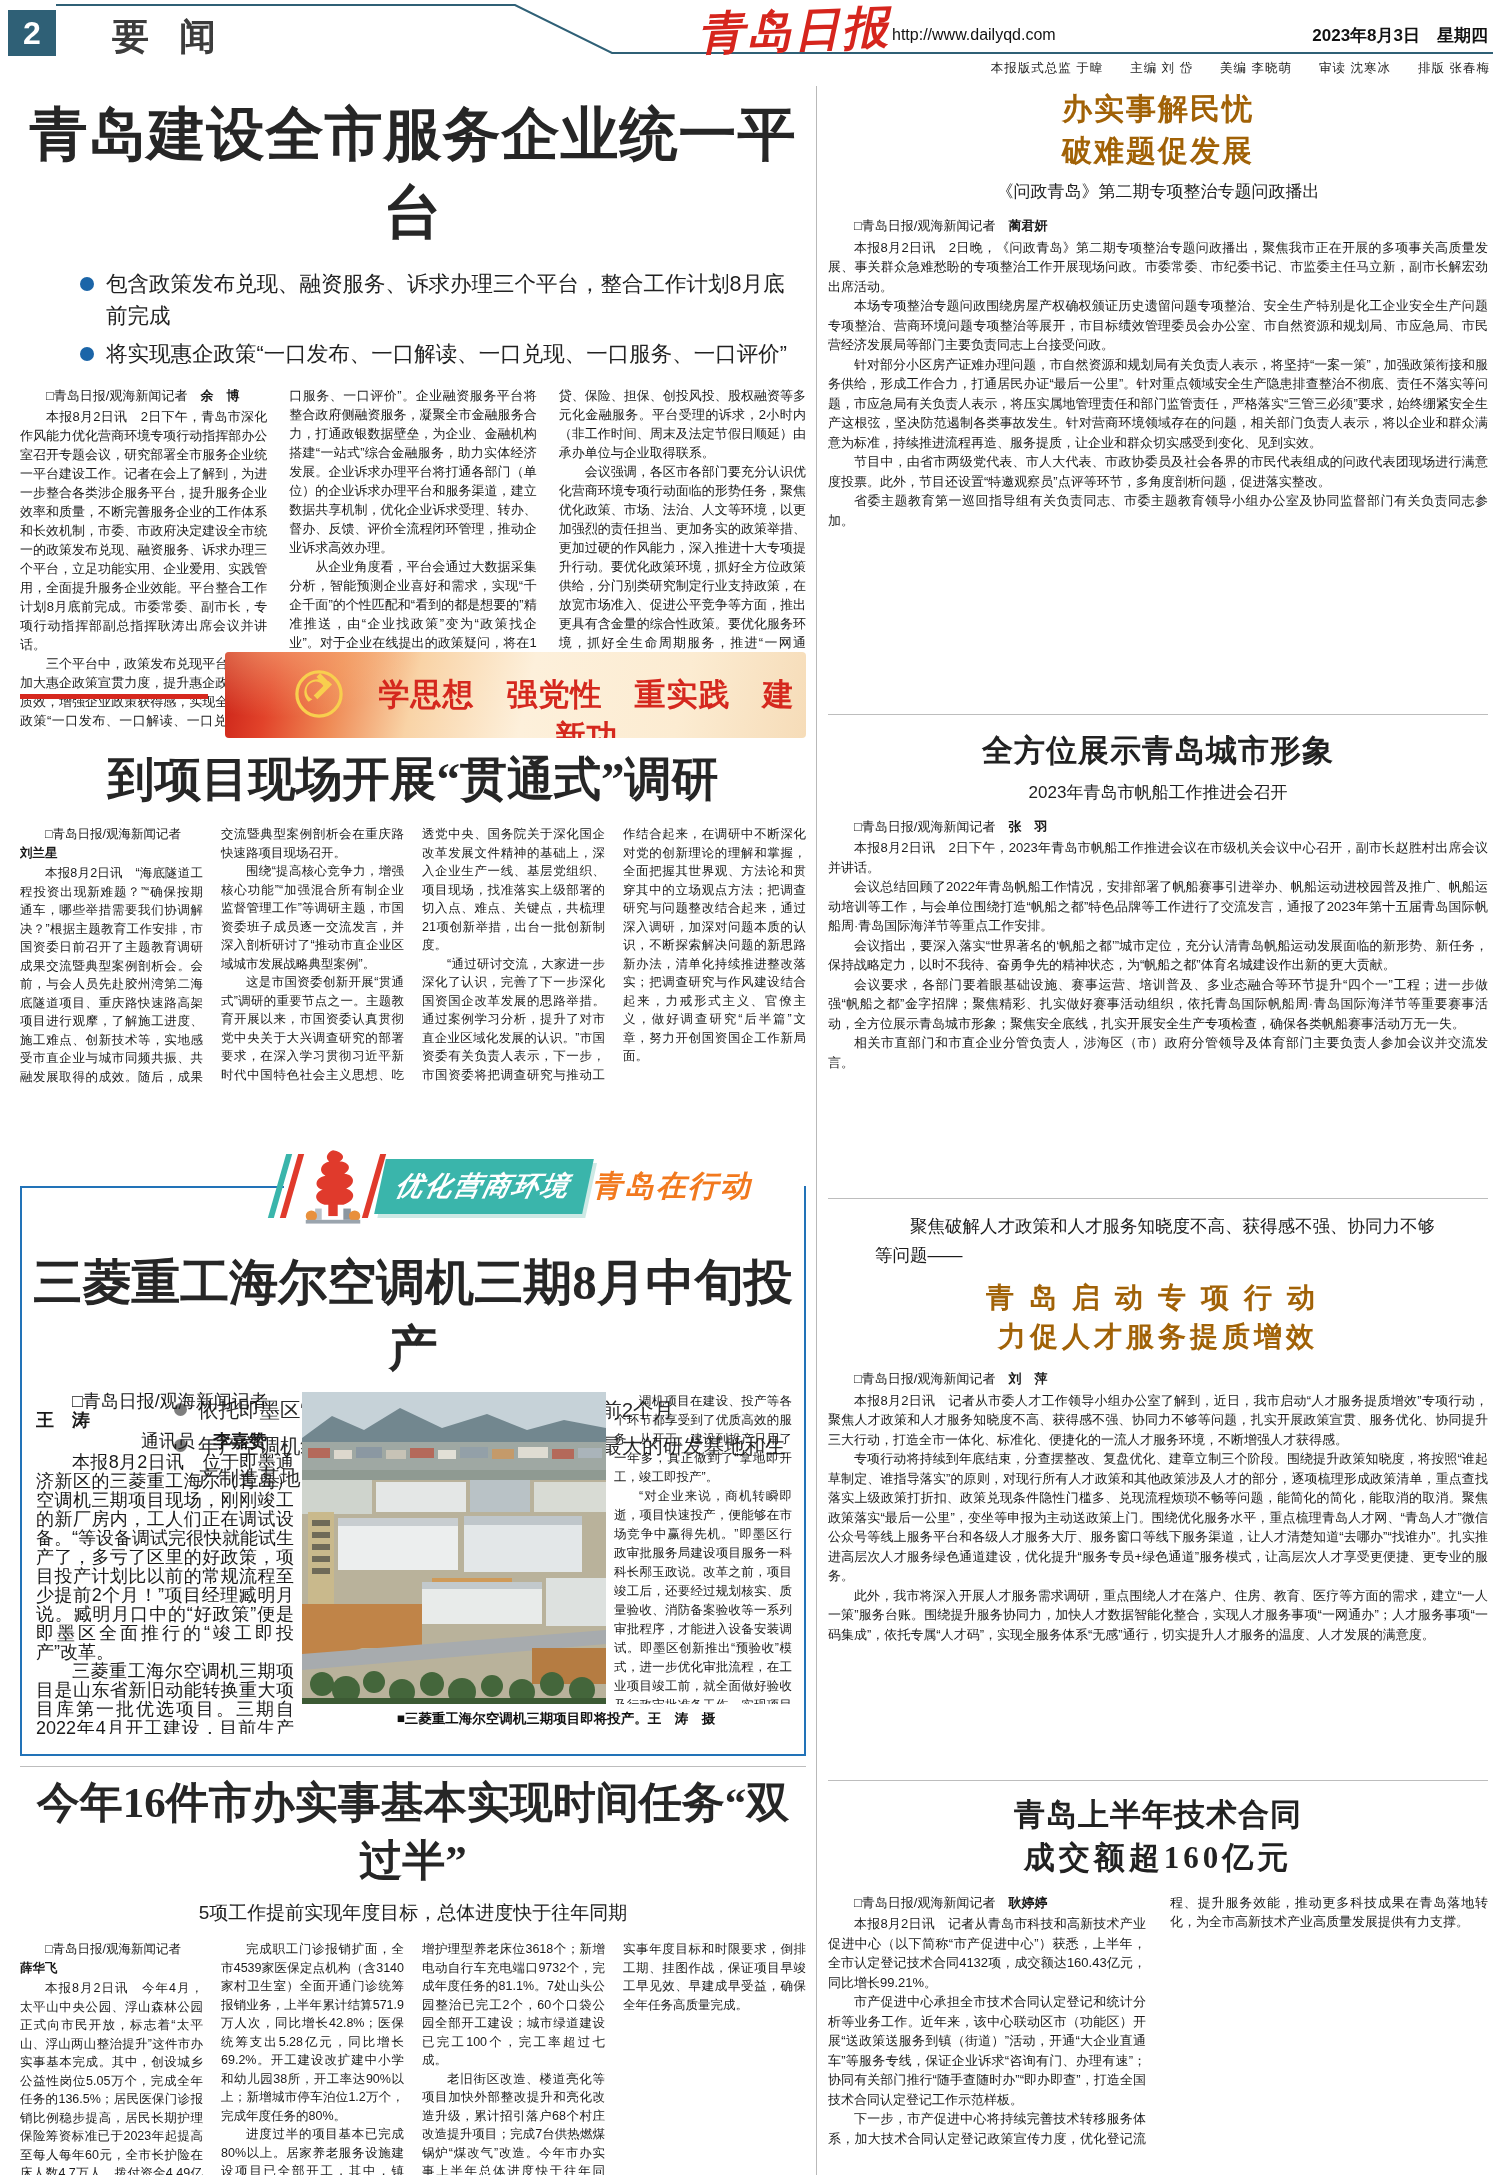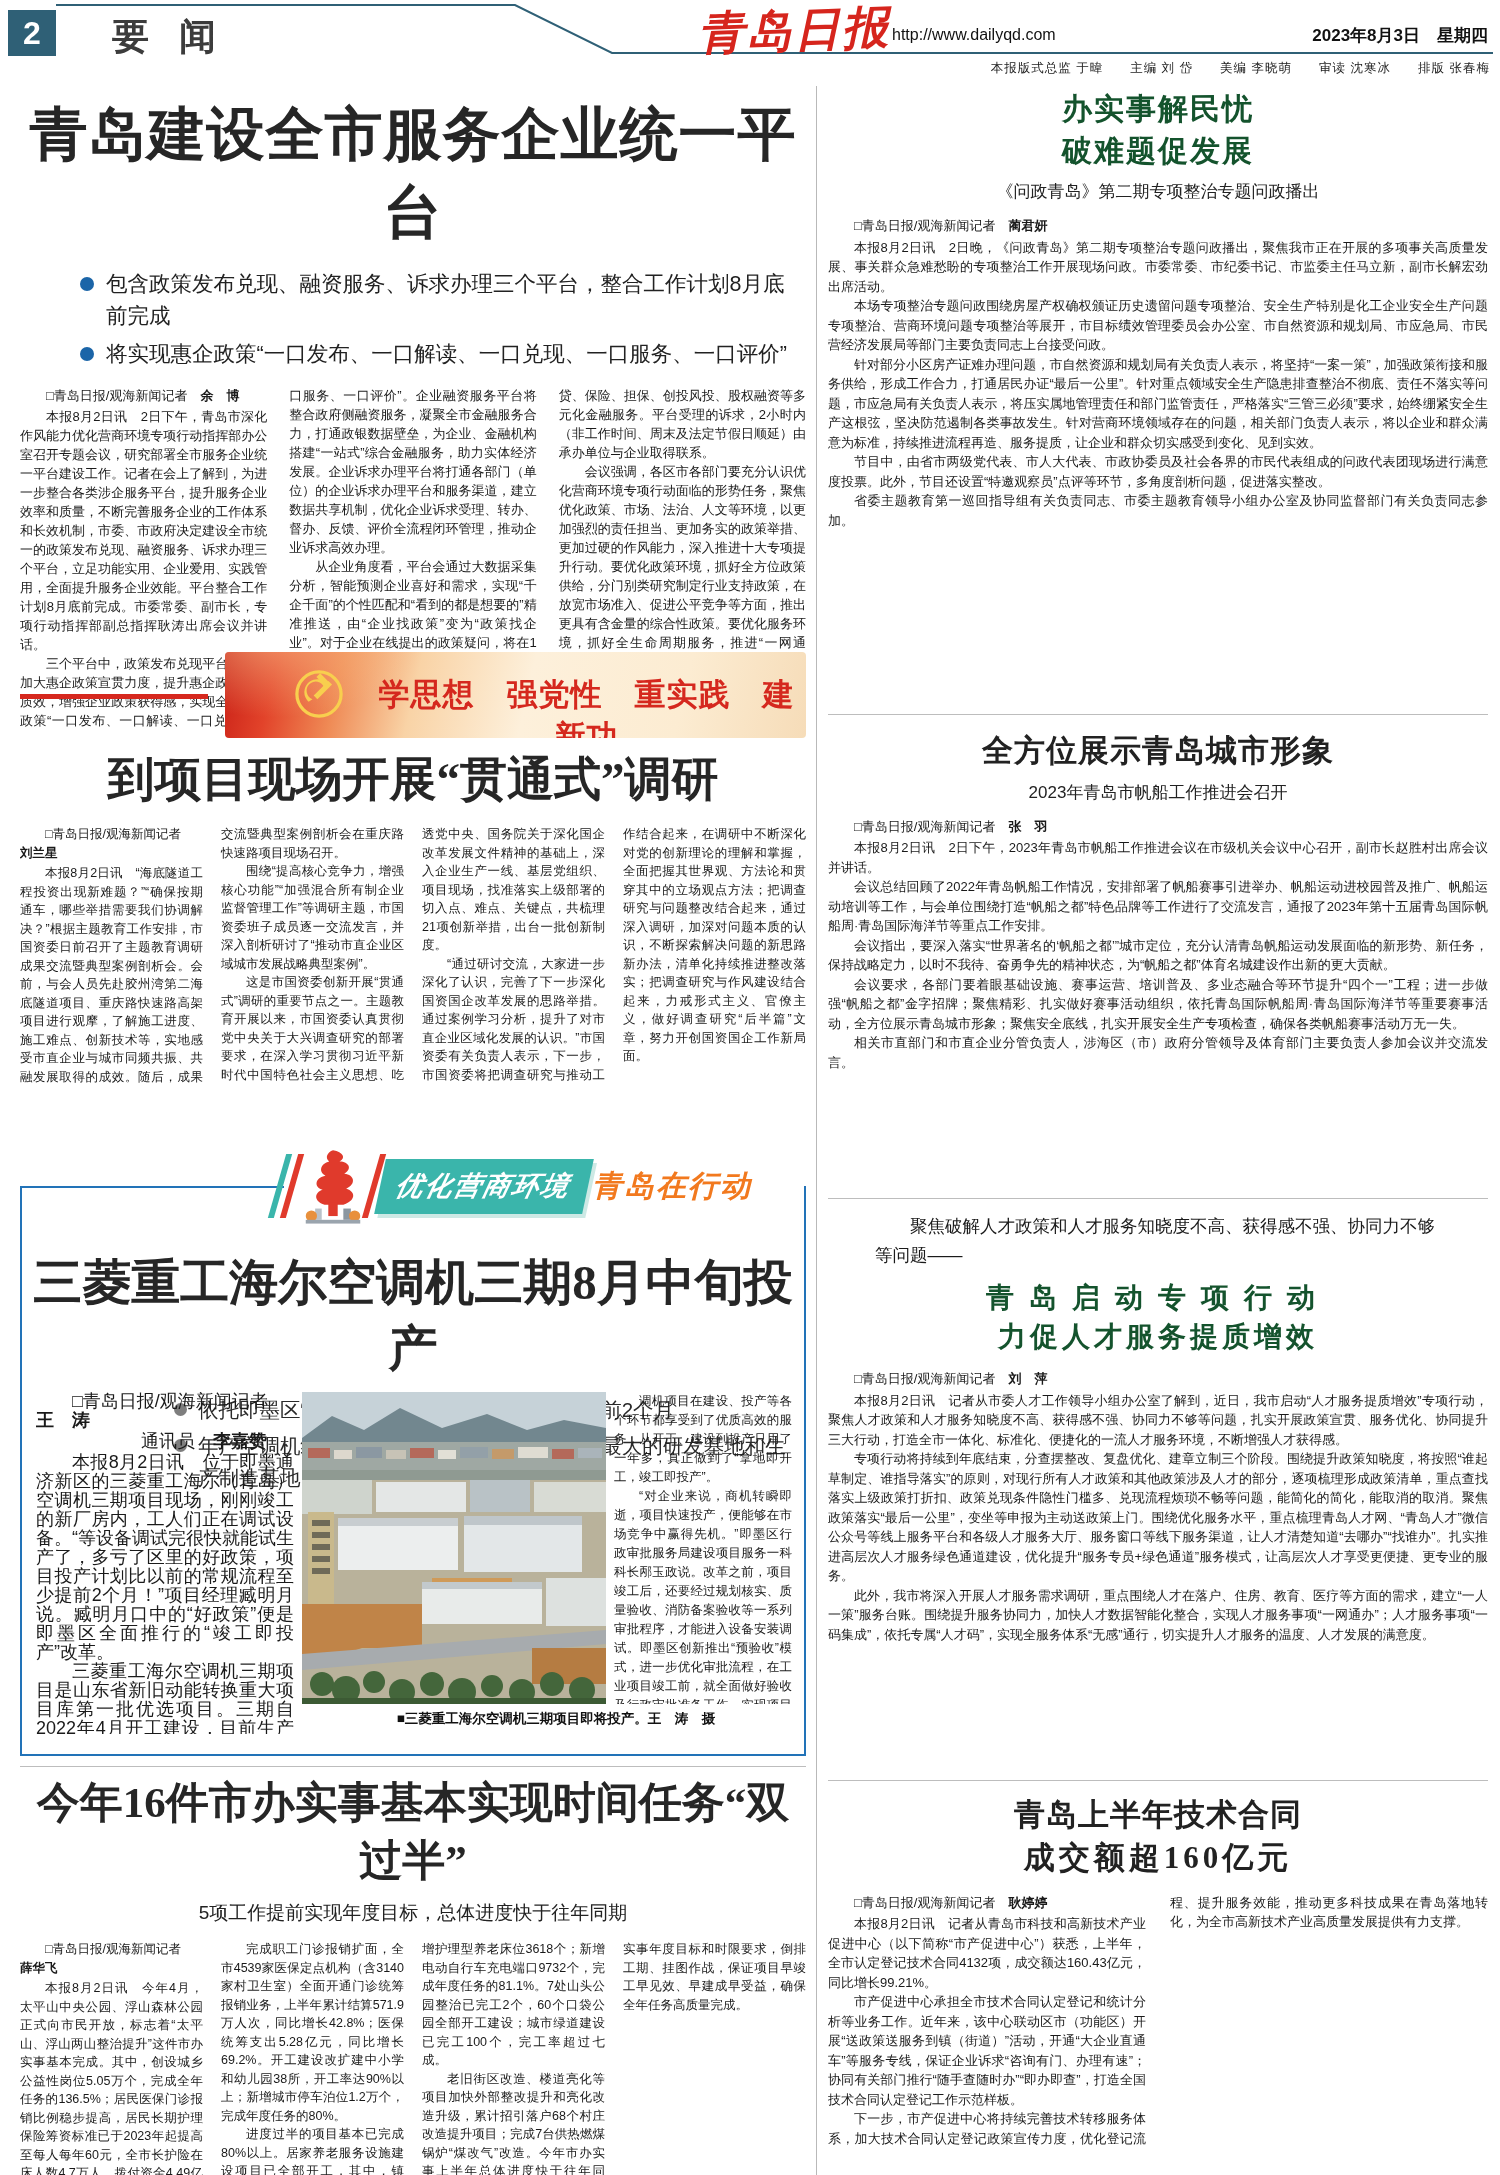--- a/index.html
+++ b/index.html
@@ -70,21 +70,21 @@
   .photo svg{width:100%;height:100%;display:block;}
   .caption{position:absolute;left:300px;right:14px;top:524px;text-align:center;font-size:13.5px;font-weight:bold;color:#111;}
   
   #ruleL{left:20px;top:1766px;width:786px;}
   #shishi{position:absolute;left:20px;top:1774px;width:786px;}
   #shishi h2{margin:0;text-align:center;font-size:43px;font-weight:900;color:#262626;}
   #shishi .sub{margin-top:10px;text-align:center;font-size:19px;color:#222;}
   #shishi .cols4{height:282px;}
   
   .rart{position:absolute;left:828px;width:660px;}
-  .rart .h-sans{margin:0;text-align:center;font-size:30px;font-weight:900;color:#14532d;line-height:1.4;letter-spacing:2px;}
+  .rart .h-sans{margin:0;text-align:center;font-size:30px;font-weight:900;color:#a16207;line-height:1.4;letter-spacing:2px;}
   .rart .h-serif{margin:0;text-align:center;font-size:31px;font-weight:900;color:#222;line-height:1.38;letter-spacing:1px;}
   .rart .sub{margin-top:8px;text-align:center;font-size:17px;color:#222;}
   .rbody{margin-top:13px;font-size:13px;line-height:19.5px;overflow:hidden;}
   #right1{top:88px;} #right1 .rbody{height:472px;}
   #right2{top:730px;} #right2 .rbody{height:324px;}
   #right3{top:1212px;} #right3 .rbody{height:380px;}
   #right4{top:1794px;} #right4 .rbody{height:268px;column-count:2;column-gap:24px;column-fill:auto;}
   .leadin{width:566px;margin:0 auto;font-size:17.5px;line-height:1.65;text-indent:2em;color:#1a1a1a;}
   #right3 .h1{margin-top:8px;letter-spacing:15px;font-size:28px;}
   #right3 .h2{letter-spacing:4px;font-size:28px;}

